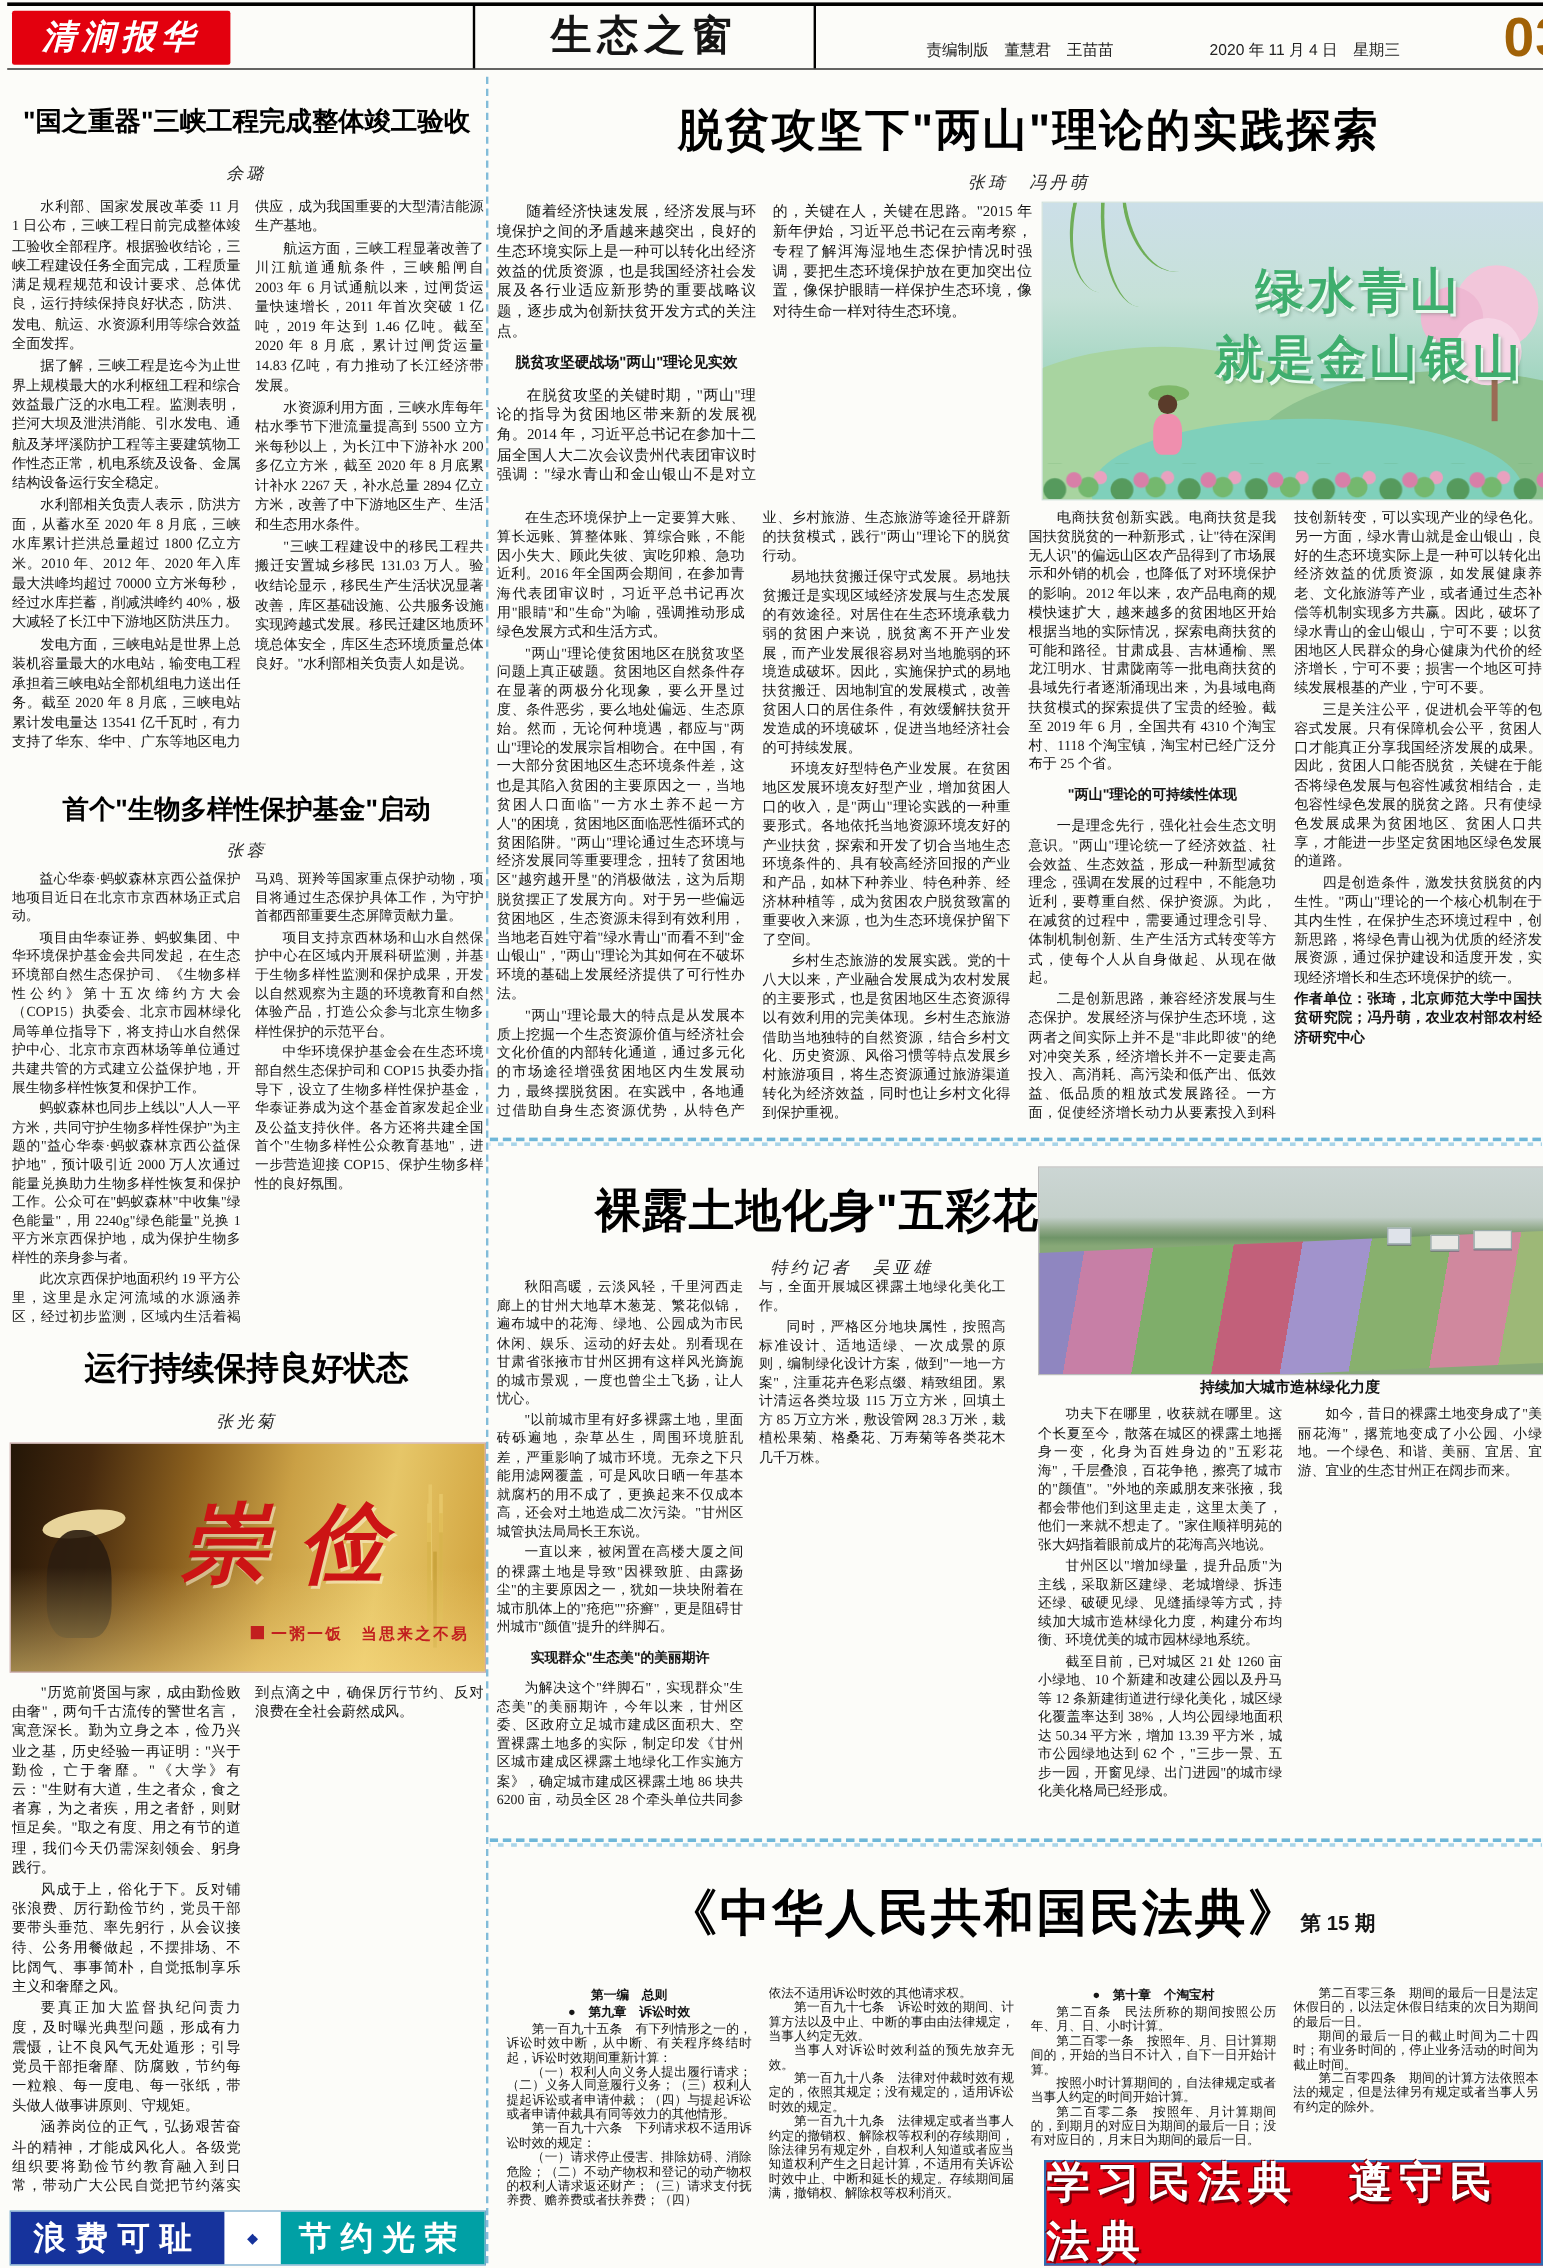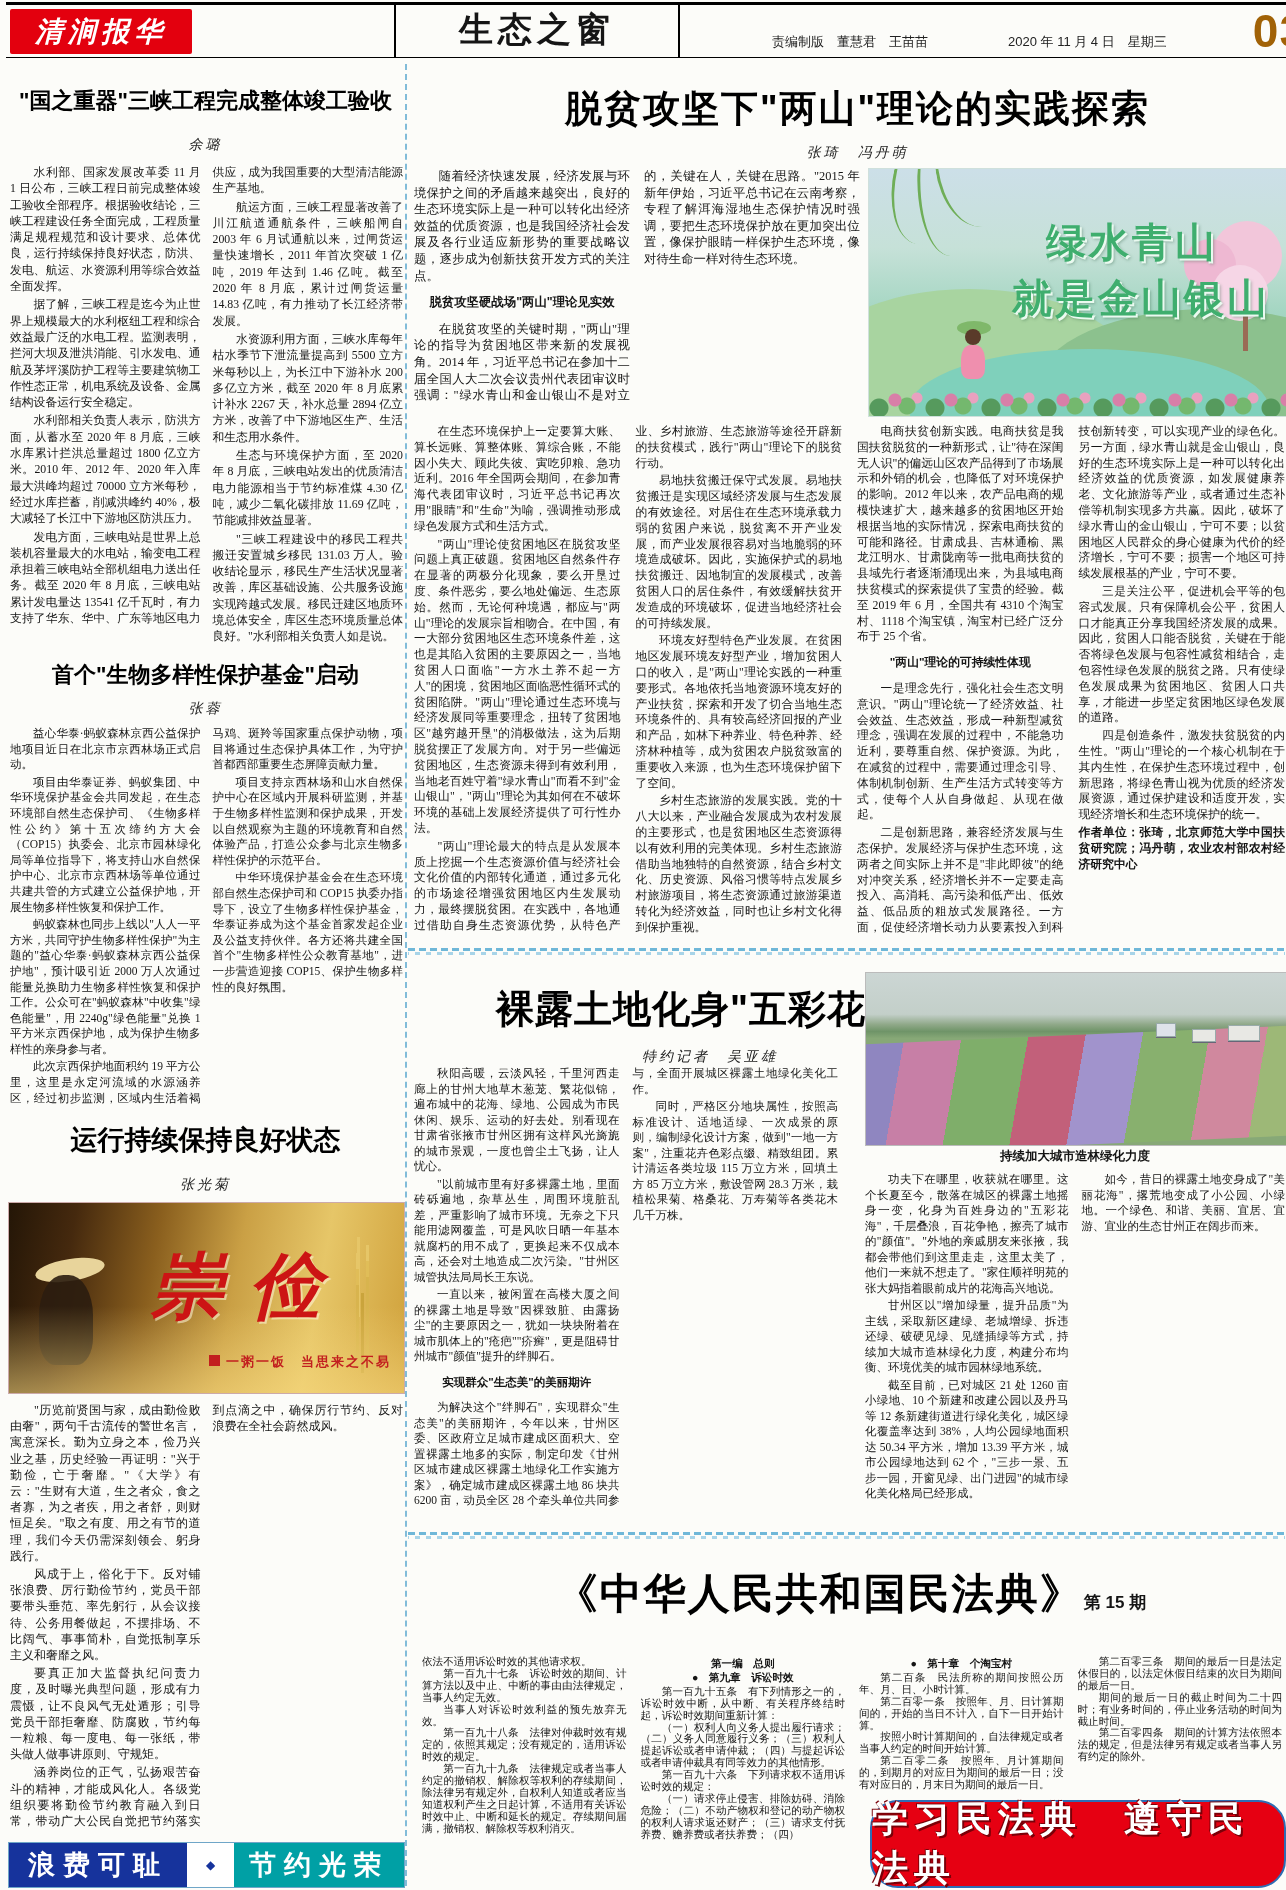--- a/index.html
+++ b/index.html
@@ -107,21 +107,20 @@
 
   <div class="abs headline" style="left:8px;top:86px;width:395px;font-size:22px;">"国之重器"三峡工程完成整体竣工验收</div>
   <div class="abs byline" style="left:8px;top:136px;width:395px;">余璐</div>
   <div class="abs body-cols" style="left:10px;top:164px;width:393px;height:486px;column-count:2;column-gap:12px;font-size:11.8px;line-height:16.3px;">
       <p class="p">水利部、国家发展改革委 11 月 1 日公布，三峡工程日前完成整体竣工验收全部程序。根据验收结论，三峡工程建设任务全面完成，工程质量满足规程规范和设计要求、总体优良，运行持续保持良好状态，防洪、发电、航运、水资源利用等综合效益全面发挥。</p>
       <p class="p">据了解，三峡工程是迄今为止世界上规模最大的水利枢纽工程和综合效益最广泛的水电工程。监测表明，拦河大坝及泄洪消能、引水发电、通航及茅坪溪防护工程等主要建筑物工作性态正常，机电系统及设备、金属结构设备运行安全稳定。</p>
       <p class="p">水利部相关负责人表示，防洪方面，从蓄水至 2020 年 8 月底，三峡水库累计拦洪总量超过 1800 亿立方米。2010 年、2012 年、2020 年入库最大洪峰均超过 70000 立方米每秒，经过水库拦蓄，削减洪峰约 40%，极大减轻了长江中下游地区防洪压力。</p>
       <p class="p">发电方面，三峡电站是世界上总装机容量最大的水电站，输变电工程承担着三峡电站全部机组电力送出任务。截至 2020 年 8 月底，三峡电站累计发电量达 13541 亿千瓦时，有力支持了华东、华中、广东等地区电力供应，成为我国重要的大型清洁能源生产基地。</p>
       <p class="p">航运方面，三峡工程显著改善了川江航道通航条件，三峡船闸自 2003 年 6 月试通航以来，过闸货运量快速增长，2011 年首次突破 1 亿吨，2019 年达到 1.46 亿吨。截至 2020 年 8 月底，累计过闸货运量 14.83 亿吨，有力推动了长江经济带发展。</p>
       <p class="p">水资源利用方面，三峡水库每年枯水季节下泄流量提高到 5500 立方米每秒以上，为长江中下游补水 200 多亿立方米，截至 2020 年 8 月底累计补水 2267 天，补水总量 2894 亿立方米，改善了中下游地区生产、生活和生态用水条件。</p>
-      <p class="p">生态与环境保护方面，至 2020 年 8 月底，三峡电站发出的优质清洁电力能源相当于节约标准煤 4.30 亿吨，减少二氧化碳排放 11.69 亿吨，节能减排效益显著。</p>
       <p class="p">"三峡工程建设中的移民工程共搬迁安置城乡移民 131.03 万人。验收结论显示，移民生产生活状况显著改善，库区基础设施、公共服务设施实现跨越式发展。移民迁建区地质环境总体安全，库区生态环境质量总体良好。"水利部相关负责人如是说。</p>
     </div>
 
   <div class="abs headline" style="left:8px;top:660px;width:395px;font-size:22px;">首个"生物多样性保护基金"启动</div>
   <div class="abs byline" style="left:8px;top:700px;width:395px;">张蓉</div>
   <div class="abs body-cols" style="left:10px;top:726px;width:393px;height:382px;column-count:2;column-gap:12px;font-size:11.5px;line-height:15.6px;">
       <p class="p">益心华泰·蚂蚁森林京西公益保护地项目近日在北京市京西林场正式启动。</p>
       <p class="p">项目由华泰证券、蚂蚁集团、中华环境保护基金会共同发起，在生态环境部自然生态保护司、《生物多样性公约》第十五次缔约方大会（COP15）执委会、北京市园林绿化局等单位指导下，将支持山水自然保护中心、北京市京西林场等单位通过共建共管的方式建立公益保护地，开展生物多样性恢复和保护工作。</p>
       <p class="p">蚂蚁森林也同步上线以"人人一平方米，共同守护生物多样性保护"为主题的"益心华泰·蚂蚁森林京西公益保护地"，预计吸引近 2000 万人次通过能量兑换助力生物多样性恢复和保护工作。公众可在"蚂蚁森林"中收集"绿色能量"，用 2240g"绿色能量"兑换 1 平方米京西保护地，成为保护生物多样性的亲身参与者。</p>
       <p class="p">此次京西保护地面积约 19 平方公里，这里是永定河流域的水源涵养区，经过初步监测，区域内生活着褐马鸡、斑羚等国家重点保护动物，项目将通过生态保护具体工作，为守护首都西部重要生态屏障贡献力量。</p>
@@ -226,43 +225,43 @@
       <p class="p">如今，昔日的裸露土地变身成了"美丽花海"，撂荒地变成了小公园、小绿地。一个绿色、和谐、美丽、宜居、宜游、宜业的生态甘州正在阔步而来。</p>
     </div>
 
   <div class="abs wavy" style="left:408px;top:1532px;width:877px;"></div>
 
   <div class="abs" style="left:420px;top:1566px;width:862px;text-align:center;">
     <span class="headline" style="font-size:42px;letter-spacing:2px;">《中华人民共和国民法典》</span><span style="font-family:'Liberation Sans',sans-serif;font-weight:700;font-size:17px;">第 15 期</span>
   </div>
   <div class="abs" style="left:422px;top:1656px;width:860px;height:230px;display:flex;gap:14px;">
     <div class="cc-col" style="flex:1;">
-        <p class="p0">依法不适用诉讼时效的其他请求权。</p>
-        <p class="p">第一百九十七条　诉讼时效的期间、计算方法以及中止、中断的事由由法律规定，当事人约定无效。</p>
-        <p class="p">当事人对诉讼时效利益的预先放弃无效。</p>
-        <p class="p">第一百九十八条　法律对仲裁时效有规定的，依照其规定；没有规定的，适用诉讼时效的规定。</p>
-        <p class="p">第一百九十九条　法律规定或者当事人约定的撤销权、解除权等权利的存续期间，除法律另有规定外，自权利人知道或者应当知道权利产生之日起计算，不适用有关诉讼时效中止、中断和延长的规定。存续期间届满，撤销权、解除权等权利消灭。</p>
-      </div>
-    <div class="cc-col" style="flex:1;">
         <p class="hc">第一编　总则</p>
         <p class="hc">●　第九章　诉讼时效</p>
         <p class="p">第一百九十五条　有下列情形之一的，诉讼时效中断，从中断、有关程序终结时起，诉讼时效期间重新计算：</p>
         <p class="p">（一）权利人向义务人提出履行请求；（二）义务人同意履行义务；（三）权利人提起诉讼或者申请仲裁；（四）与提起诉讼或者申请仲裁具有同等效力的其他情形。</p>
         <p class="p">第一百九十六条　下列请求权不适用诉讼时效的规定：</p>
         <p class="p">（一）请求停止侵害、排除妨碍、消除危险；（二）不动产物权和登记的动产物权的权利人请求返还财产；（三）请求支付抚养费、赡养费或者扶养费；（四）</p>
       </div>
     <div class="cc-col" style="flex:1;">
+        <p class="p0">依法不适用诉讼时效的其他请求权。</p>
+        <p class="p">第一百九十七条　诉讼时效的期间、计算方法以及中止、中断的事由由法律规定，当事人约定无效。</p>
+        <p class="p">当事人对诉讼时效利益的预先放弃无效。</p>
+        <p class="p">第一百九十八条　法律对仲裁时效有规定的，依照其规定；没有规定的，适用诉讼时效的规定。</p>
+        <p class="p">第一百九十九条　法律规定或者当事人约定的撤销权、解除权等权利的存续期间，除法律另有规定外，自权利人知道或者应当知道权利产生之日起计算，不适用有关诉讼时效中止、中断和延长的规定。存续期间届满，撤销权、解除权等权利消灭。</p>
+      </div>
+    <div class="cc-col" style="flex:1;">
         <p class="hc">●　第十章　个淘宝村</p>
         <p class="p">第二百条　民法所称的期间按照公历年、月、日、小时计算。</p>
         <p class="p">第二百零一条　按照年、月、日计算期间的，开始的当日不计入，自下一日开始计算。</p>
         <p class="p">按照小时计算期间的，自法律规定或者当事人约定的时间开始计算。</p>
         <p class="p">第二百零二条　按照年、月计算期间的，到期月的对应日为期间的最后一日；没有对应日的，月末日为期间的最后一日。</p>
       </div>
     <div class="cc-col" style="flex:1;">
         <p class="p">第二百零三条　期间的最后一日是法定休假日的，以法定休假日结束的次日为期间的最后一日。</p>
         <p class="p">期间的最后一日的截止时间为二十四时；有业务时间的，停止业务活动的时间为截止时间。</p>
         <p class="p">第二百零四条　期间的计算方法依照本法的规定，但是法律另有规定或者当事人另有约定的除外。</p>
       </div>
   </div>
 
-  <div class="abs ban-right" style="left:870px;top:1800px;width:412px;height:84px;border-radius:28px;">学习民法典　遵守民法典</div>
+  <div class="abs ban-right" style="left:870px;top:1800px;width:412px;height:84px;">学习民法典　遵守民法典</div>
 
 </div>
 
 </body></html>

